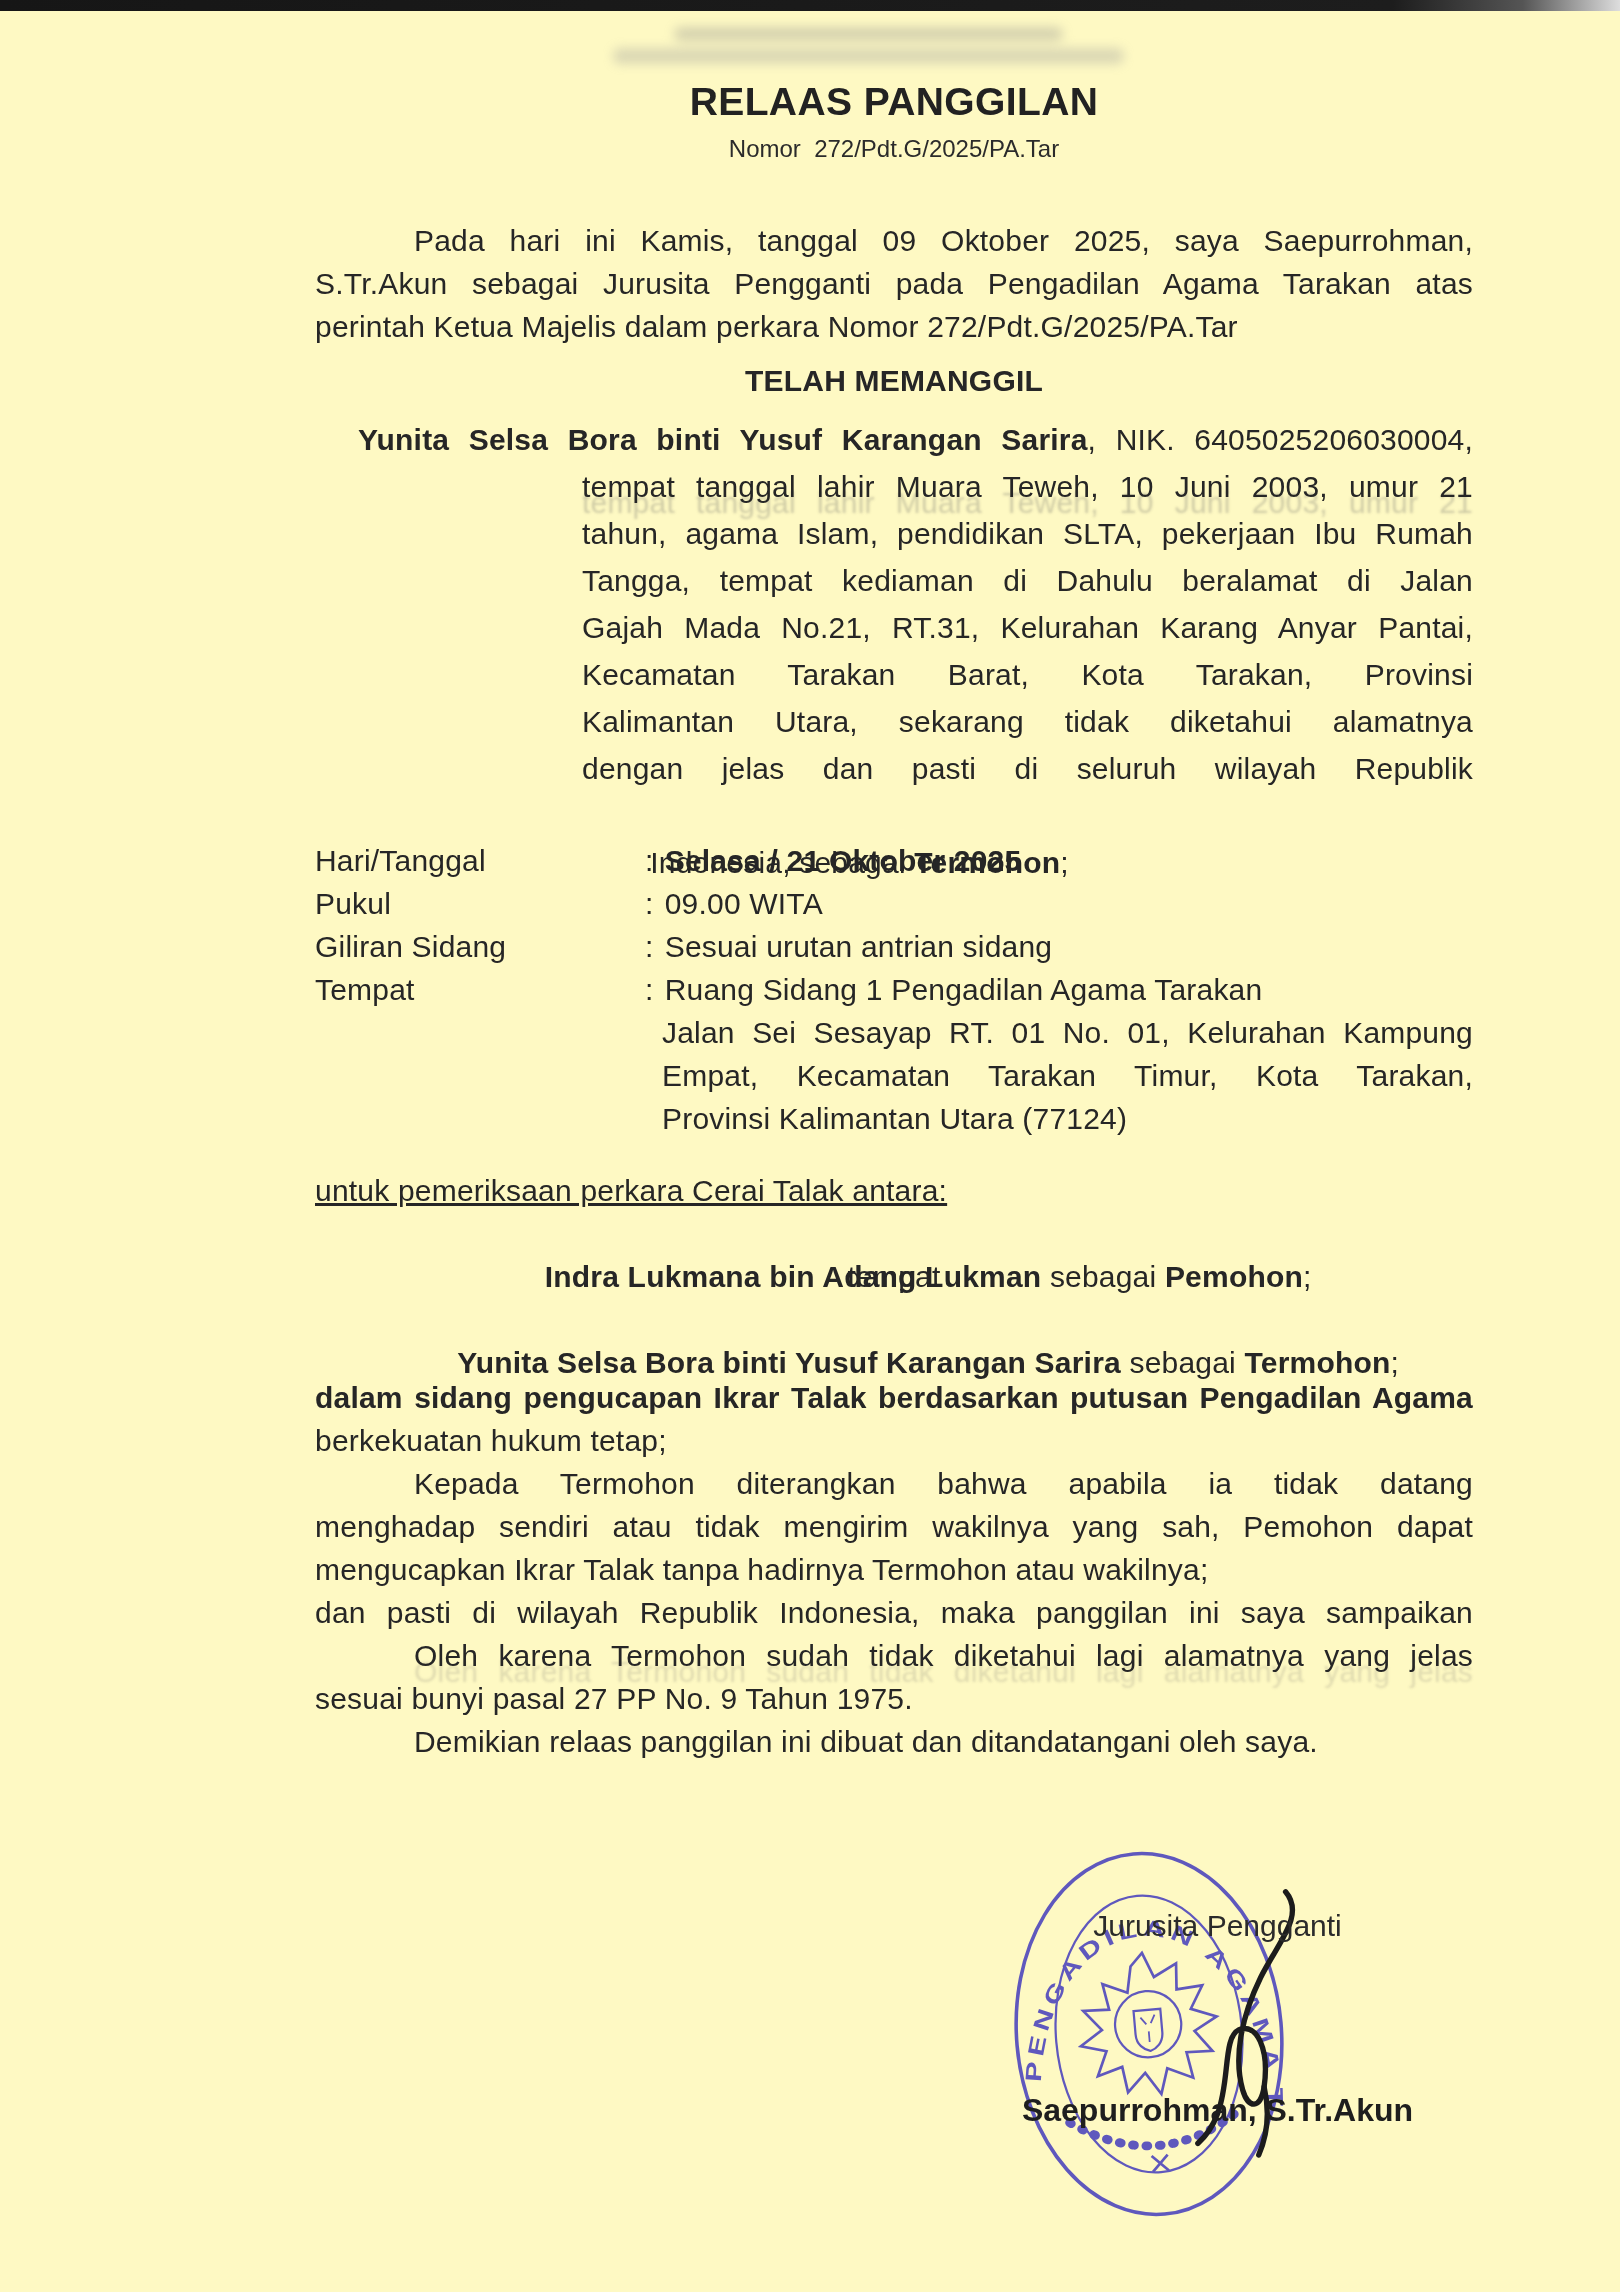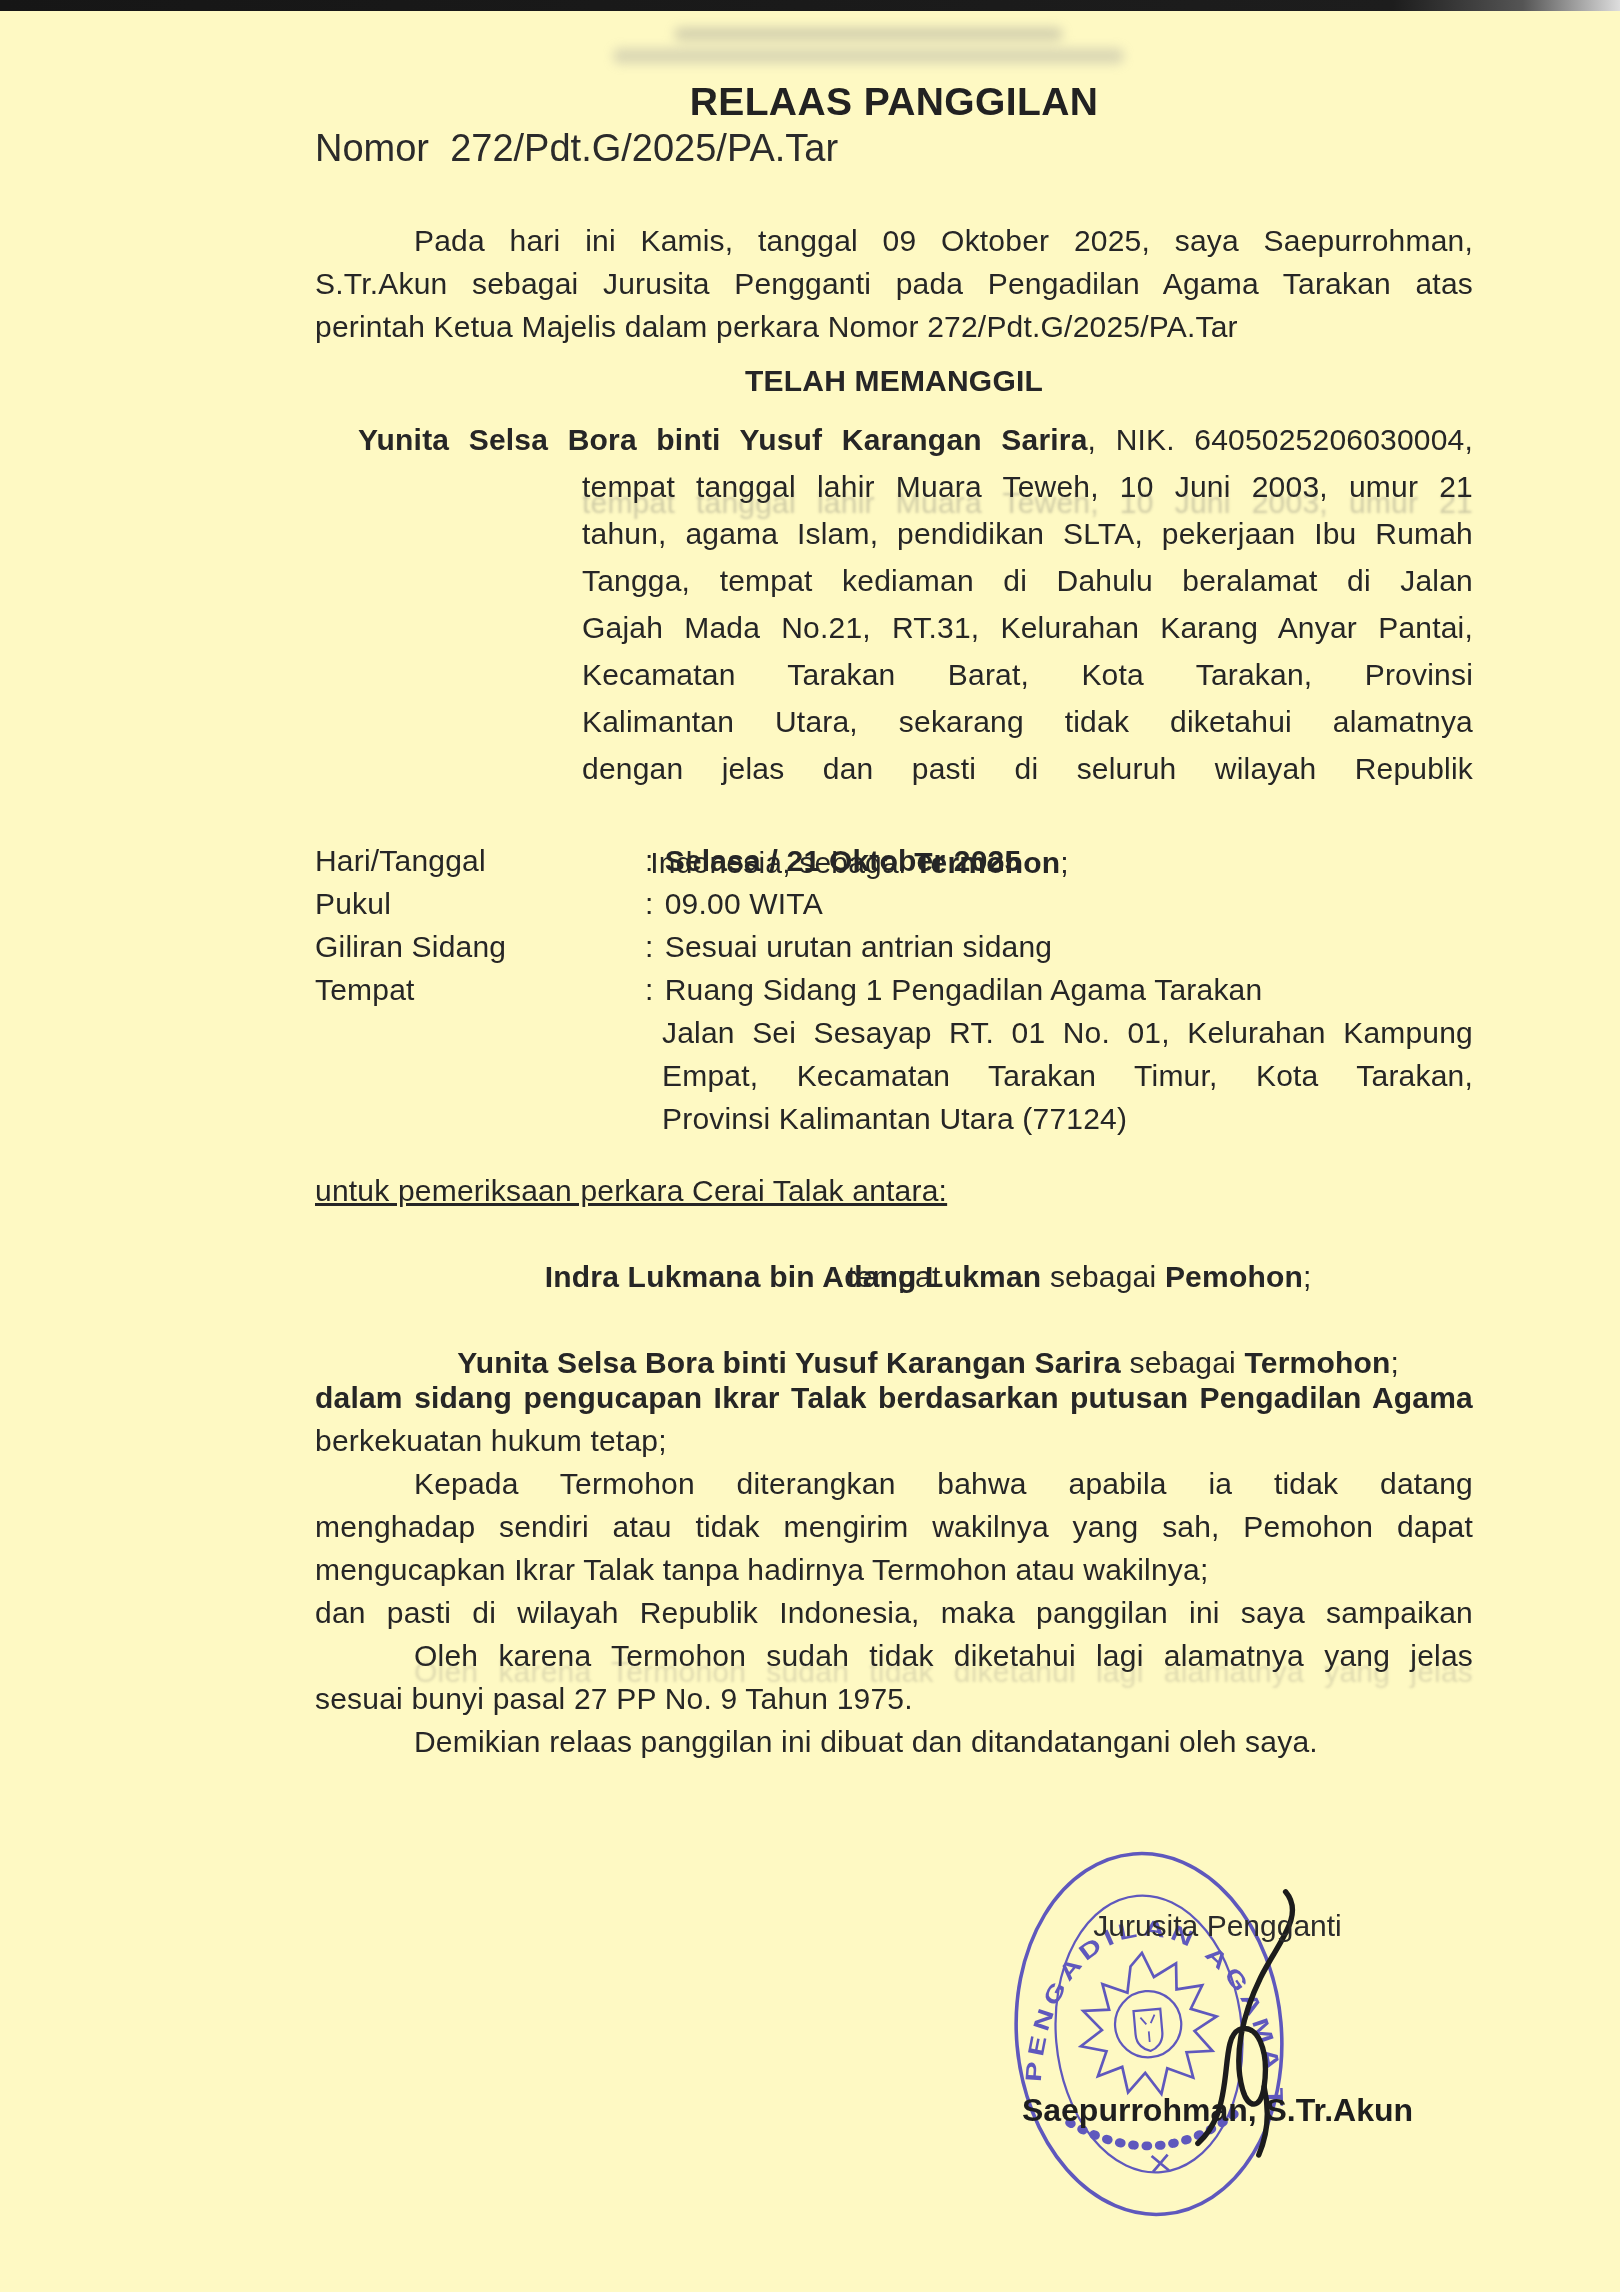--- a/index.html
+++ b/index.html
@@ -25,21 +25,21 @@
   .content{
     position:absolute;top:10.7px;left:0;width:1620px;
     padding:0 147px 0 315px;box-sizing:border-box;
   }
   .title{
     margin:66px 0 0 0;
     font-size:39px;font-weight:bold;line-height:50px;
     text-align:center;letter-spacing:0.4px;color:#222;
   }
   .subtitle{
-    font-size:38px;line-height:43px;text-align:left;white-space:pre;color:#2b2b2b;
+    font-size:24px;line-height:43px;text-align:center;white-space:pre;color:#2b2b2b;
   }
   .ln{height:43px;line-height:43px;font-size:30px;letter-spacing:0.2px;}
   .ln52{height:47px;line-height:47px;font-size:30px;letter-spacing:0.2px;}
   .j{text-align:justify;text-align-last:justify;}
   .ind{padding-left:99px;}
   .hang{padding-left:267px;}
   .addr{padding-left:347px;}
   .pre{white-space:pre-wrap;}
   .b{font-weight:bold;}
   .center{text-align:center;}

